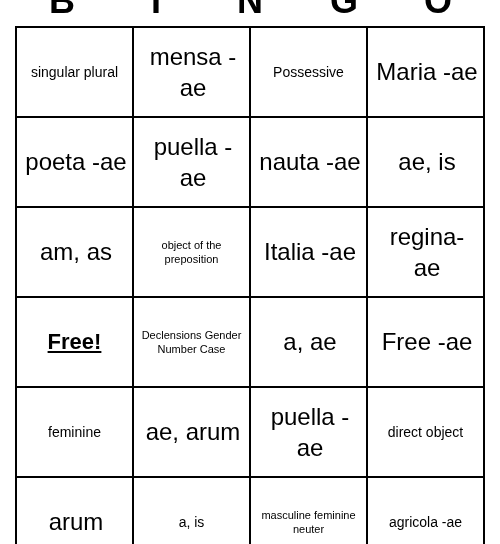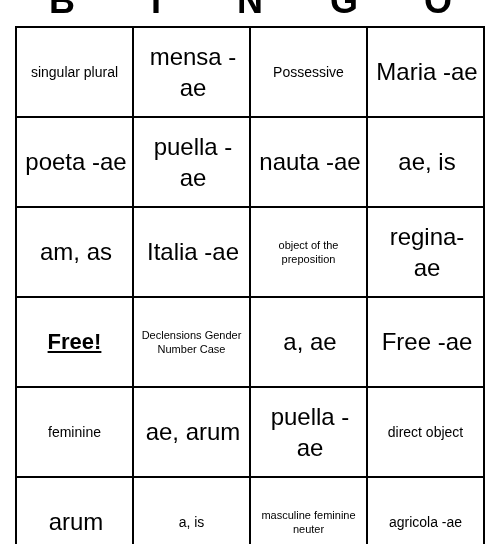--- a/index.html
+++ b/index.html
@@ -103,25 +103,25 @@
       </div>
       <div class="bingo-cell large-text">
         <span>nauta -ae</span>
       </div>
       <div class="bingo-cell large-text">
         <span>ae, is</span>
       </div>
       <div class="bingo-cell large-text">
         <span>am, as</span>
       </div>
+      <div class="bingo-cell small-text">
+        <span>object of the preposition</span>
+      </div>
       <div class="bingo-cell large-text">
         <span>Italia -ae</span>
-      </div>
-      <div class="bingo-cell small-text">
-        <span>object of the preposition</span>
       </div>
       <div class="bingo-cell large-text">
         <span>regina- ae</span>
       </div>
       <div class="bingo-cell free">
         <span>Free!</span>
       </div>
       <div class="bingo-cell small-text">
         <span>Declensions Gender Number Case</span>
       </div>

